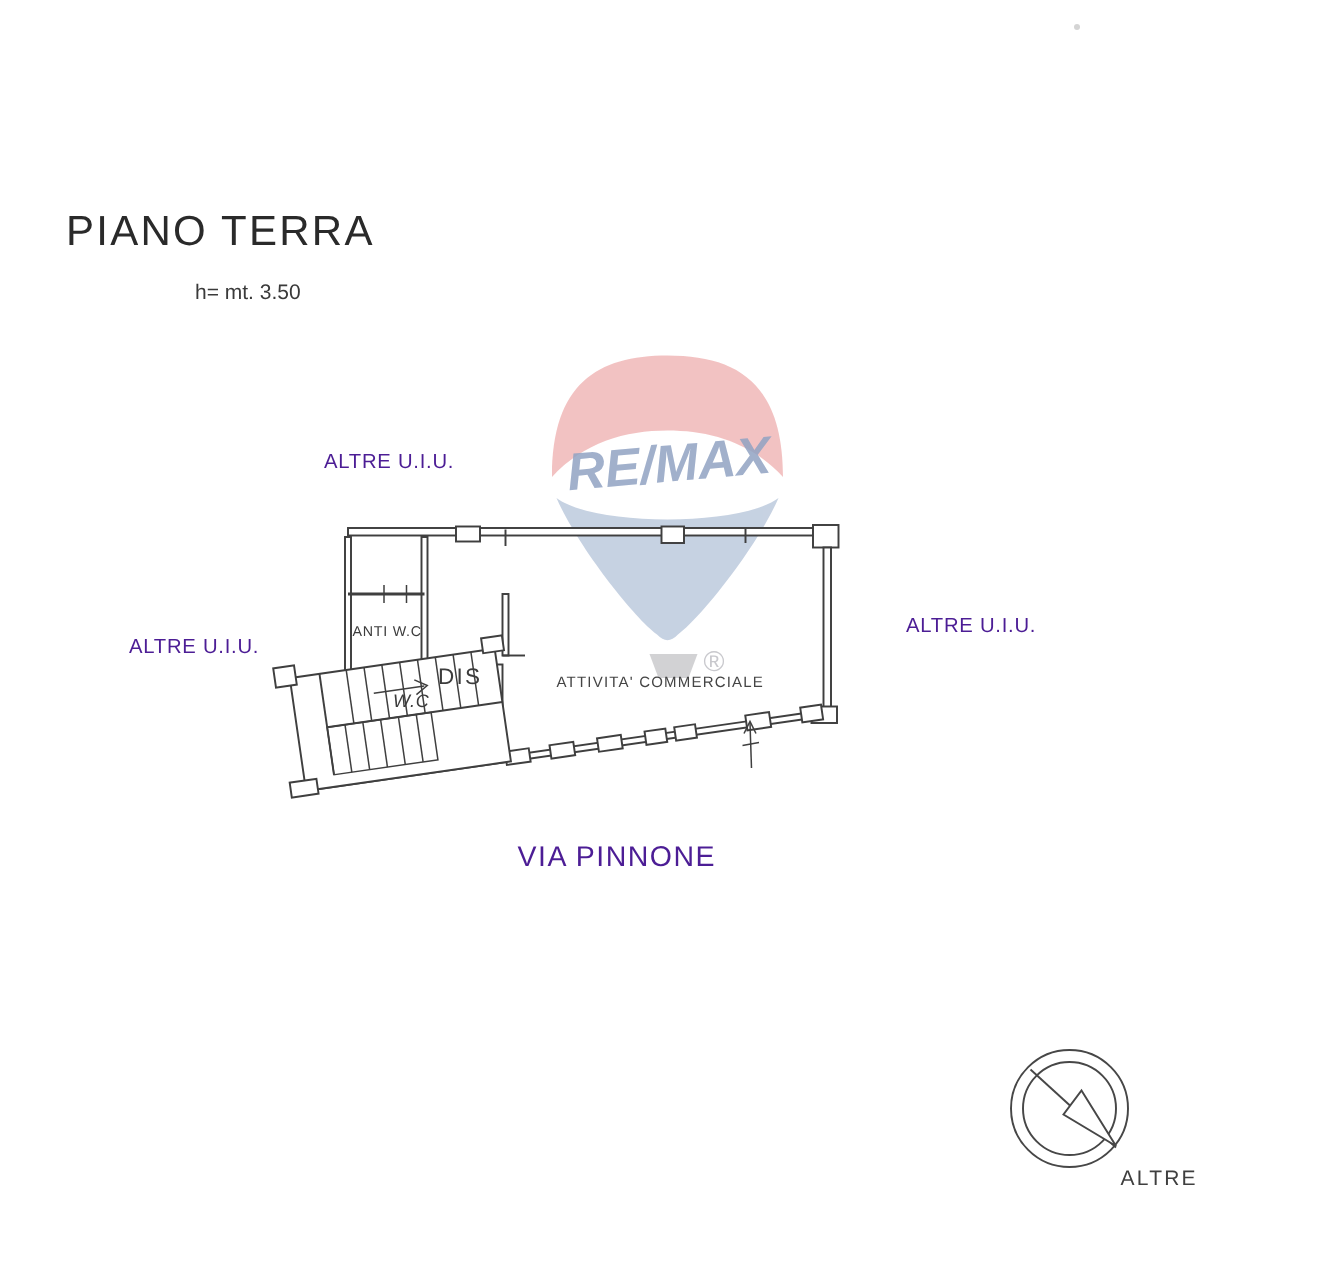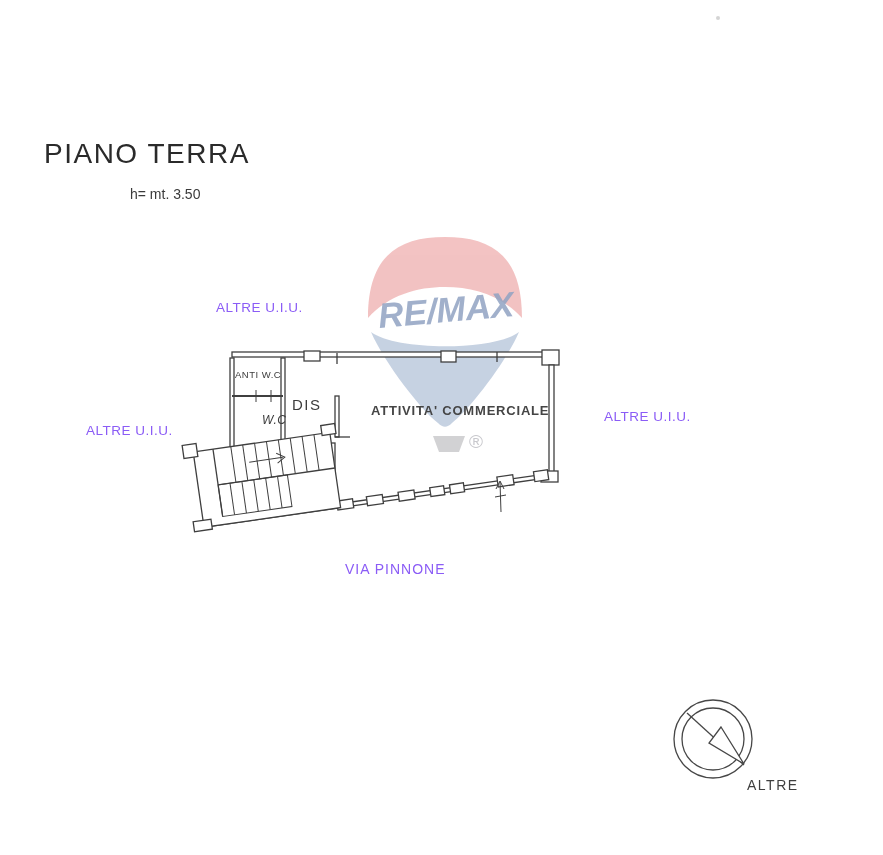--- a/index.html
+++ b/index.html
@@ -1,32 +1,32 @@
 <!DOCTYPE html>
 <html><head>
 <meta charset="utf-8">
 <style>
   html,body{margin:0;padding:0;background:#ffffff;}
   .canvas{
     position:relative;width:883px;height:855px;background:#ffffff;overflow:hidden;
     font-family:"Liberation Sans", sans-serif;color:#2d2d2d;
   }
-  .lbl{position:absolute;white-space:nowrap;color:#8b5cf6;}
+  .lbl{position:absolute;white-space:nowrap;color:#4c1d95;}
   .title{left:44px;top:138px;font-size:28px;letter-spacing:1.5px;color:#2a2a2a;}
   .subtitle{left:130px;top:186px;font-size:14px;color:#3a3a3a;}
   .altre-top{left:216px;top:300px;font-size:13.5px;letter-spacing:.5px;}
   .altre-left{left:86px;top:423px;font-size:13.5px;letter-spacing:.5px;}
   .altre-right{left:604px;top:409px;font-size:13.5px;letter-spacing:.5px;}
-  .via{left:345px;top:561px;font-size:14px;letter-spacing:1px;}
+  .via{left:345px;top:561px;font-size:19px;letter-spacing:1px;}
   .nord{left:747px;top:777px;font-size:14px;letter-spacing:1.5px;color:#3f3f3f;}
-  .room{color:#3c3c3c;}
+  .room{color:#3c3c3c;margin-top:47px;}
   .anti-wc{left:235px;top:369px;font-size:9.5px;letter-spacing:.5px;}
   .wc{left:262px;top:413px;font-size:12px;letter-spacing:.5px;font-style:italic;}
   .dis{left:292px;top:396px;font-size:15px;letter-spacing:1.5px;}
-  .commercial{left:371px;top:403px;font-size:13px;letter-spacing:.8px;color:#454545;font-weight:bold;}
+  .commercial{left:371px;top:403px;font-size:10px;letter-spacing:.8px;color:#454545;}
   .remax-text{
     left:366px;top:290px;width:160px;text-align:center;
     font-size:35px;font-weight:bold;font-style:italic;letter-spacing:0px;
     color:#91a3c3;transform:rotate(-5deg);opacity:.85;
   }
   .reg-mark{left:469px;top:431px;font-size:19px;color:#c3c3c8;opacity:.9;}
   .speck{position:absolute;left:716px;top:16px;width:4px;height:4px;background:#c9c9c9;border-radius:50%;opacity:.8;}
   svg{position:absolute;left:0;top:0;}
 </style>
 </head>

